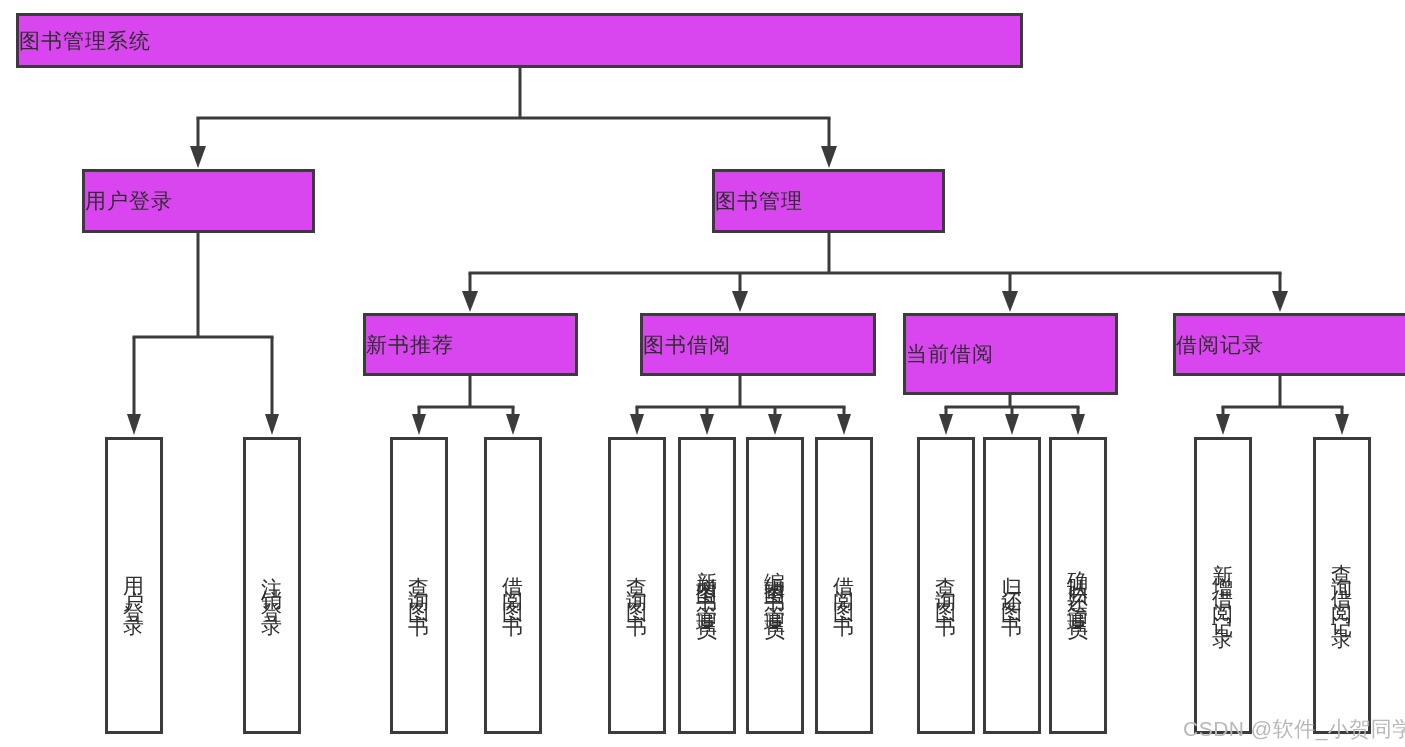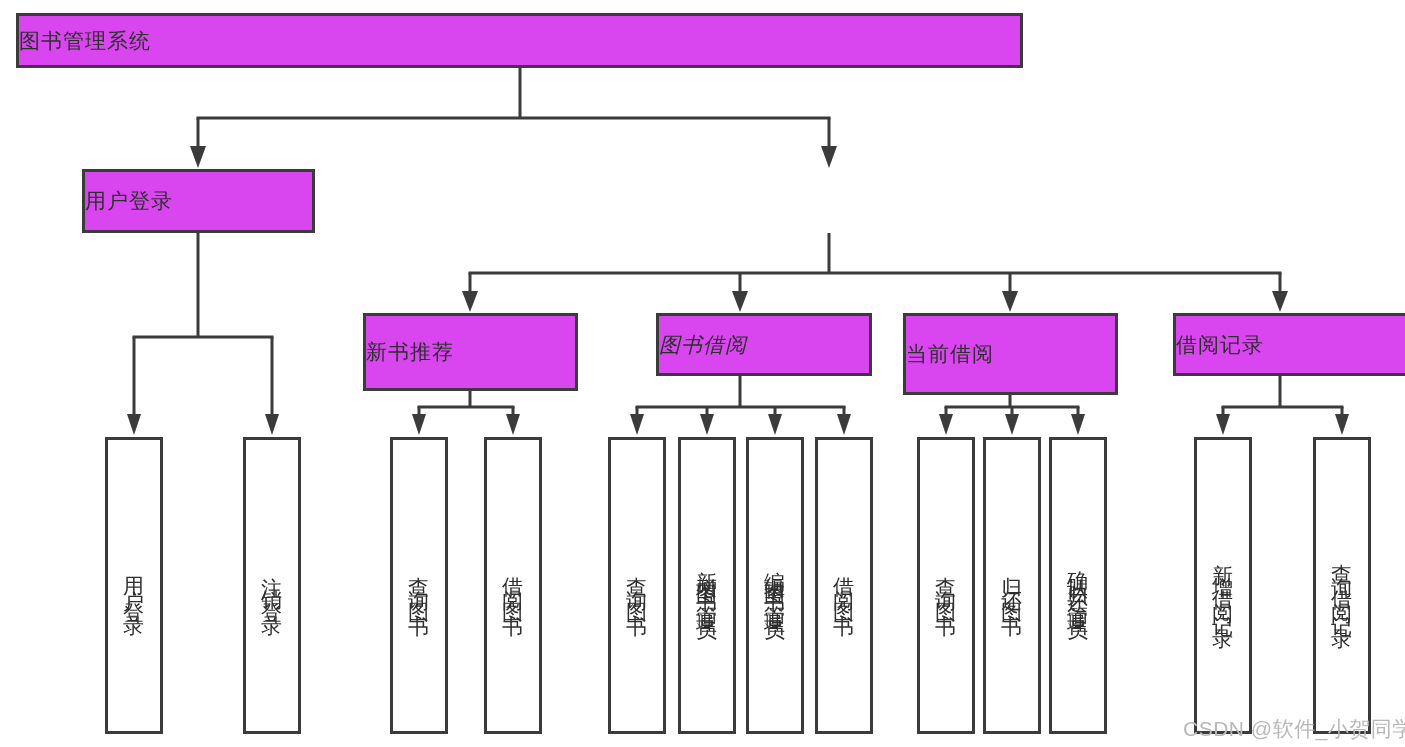--- a/index.html
+++ b/index.html
@@ -32,22 +32,22 @@
     align-items:center;
     justify-content:flex-start;
     color:var(--text);
     font-size:21px;
     letter-spacing:1px;
     white-space:nowrap;
   }
   .root{left:16px;  top:13px;  width:1007px; height:55px;}
   .l2-0{left:82px;  top:169px; width:233px;  height:64px;}
   .l2-1{left:712px; top:169px; width:233px;  height:64px;}
-  .l3-0{left:363px; top:313px; width:215px;  height:78px;}
-  .l3-1{left:656px; top:313px; width:216px;  height:63px;font-style:italic;}
+  .l3-0{left:363px; top:313px; width:215px;  height:63px;}
+  .l3-1{left:640px; top:313px; width:236px;  height:63px;}
   .l3-2{left:903px; top:313px; width:215px;  height:82px;}
   .l3-3{left:1173px;top:313px; width:257px;  height:63px;}
   .vbox{
     position:absolute;
     top:437px;
     width:58px;
     height:297px;
     background:#fff;
     border:3px solid var(--line);
     display:flex;
@@ -153,20 +153,23 @@
     </g>
   </svg>
 
   <div class="hbox root">
     <span>图书管理系统</span>
   </div>
 
   <div class="hbox l2-0">
     <span>用户登录</span>
   </div>
+  <div class="hbox l2-1">
+    <span>图书管理</span>
+  </div>
 
   <div class="hbox l3-0">
     <span>新书推荐</span>
   </div>
   <div class="hbox l3-1">
     <span>图书借阅</span>
   </div>
   <div class="hbox l3-2">
     <span>当前借阅</span>
   </div>

